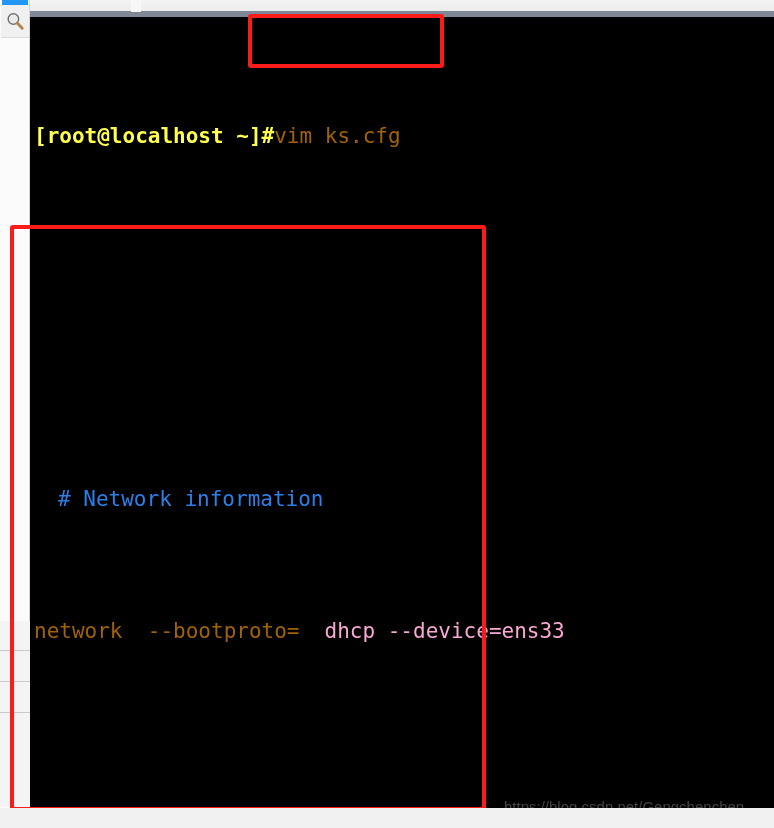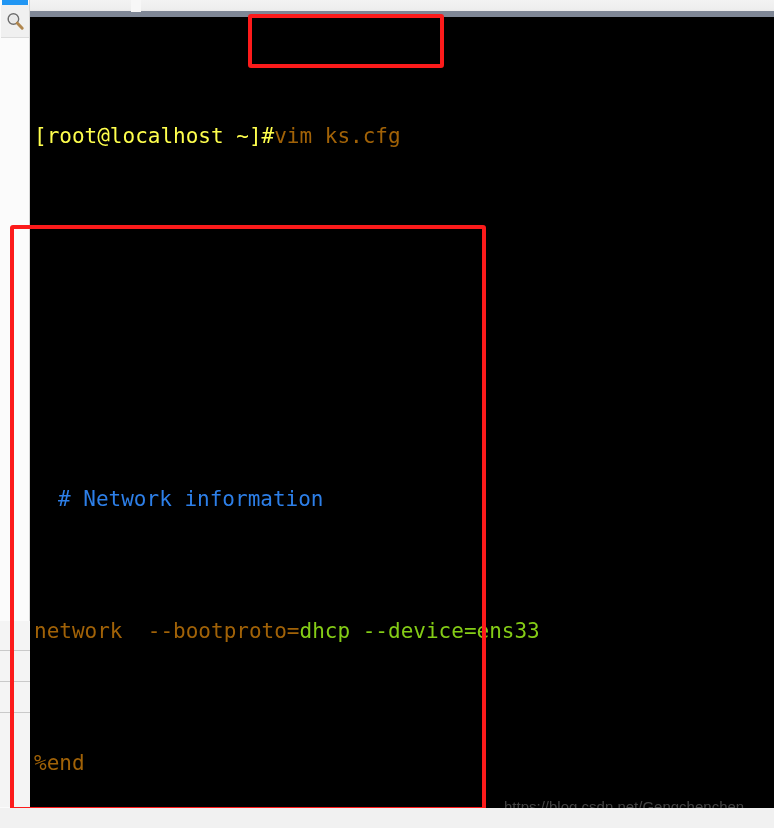--- a/index.html
+++ b/index.html
@@ -111,24 +111,24 @@
     left: 4px;
     top: 4px;
     right: 0;
     font-family: "DejaVu Sans Mono", monospace;
     font-size: 21px;
     line-height: 33px;
     white-space: pre;
     letter-spacing: 0px;
   }
   .line { height: 33px; }
-  .c-prompt { color: #ffff4d; }
+  .c-prompt { color: #ffff4d; font-weight: bold; }
   .c-white  { color: #a16207; }
   .c-blue   { color: #2d7fe8; margin-left: 24px; }
-  .c-red    { color: #84cc16; }
+  .c-red    { color: #f9a8d4; margin-left: 25px; }
   .blank { height: 33px; }
 
   
   .redbox {
     position: absolute;
     border: 4px solid #fc1b1b;
     border-radius: 3px;
     box-sizing: border-box;
     pointer-events: none;
   }
@@ -195,21 +195,20 @@
 
       <div class="line"><span class="c-prompt">[root@localhost ~]#</span><span class="c-white">vim ks.cfg</span></div>
 
       <div class="blank"></div>
       <div class="blank"></div>
 
       <div class="line"><span class="c-blue"># Network information</span></div>
 
       <div class="line"><span class="c-white">network  --bootproto=</span><span class="c-red">dhcp --device=ens33</span></div>
 
-      <div class="line"><span class="c-white">%end</span></div>
 
       
       
 
       
 
       
     </div>
   </div>
 

